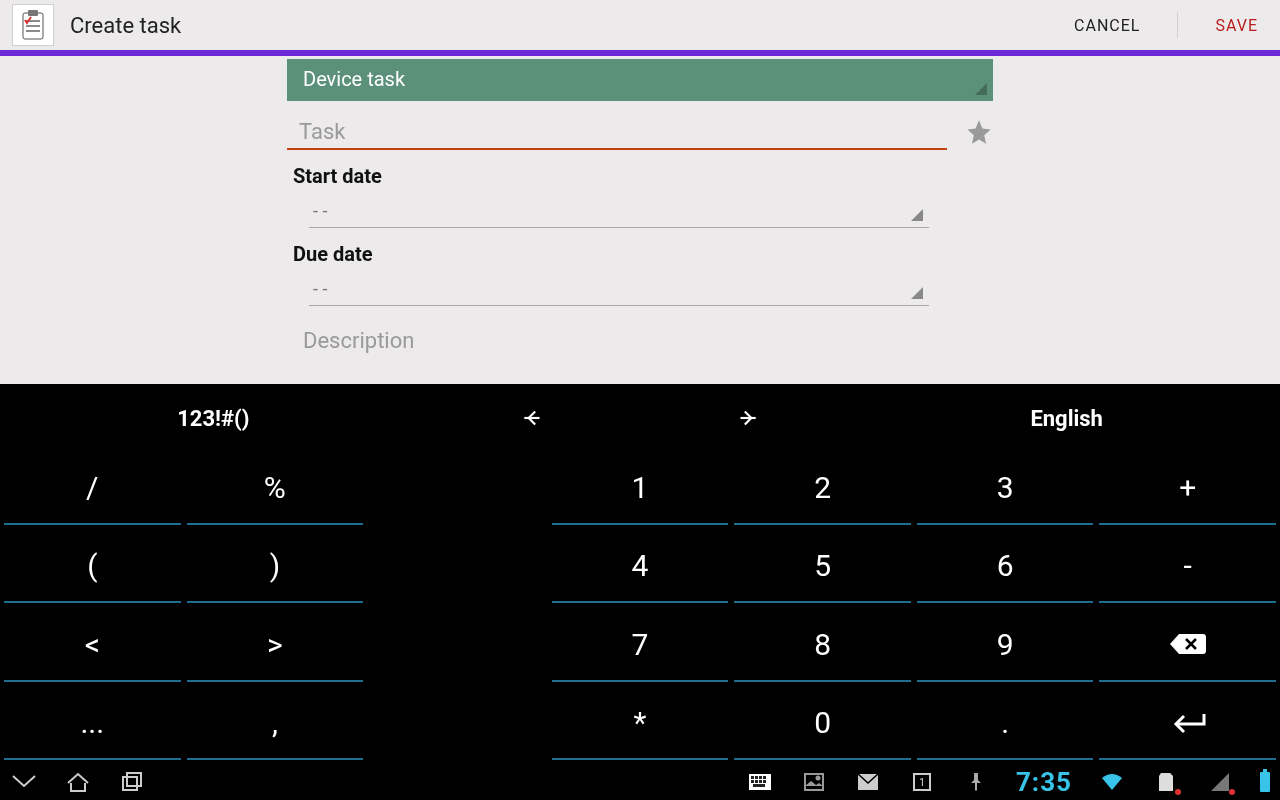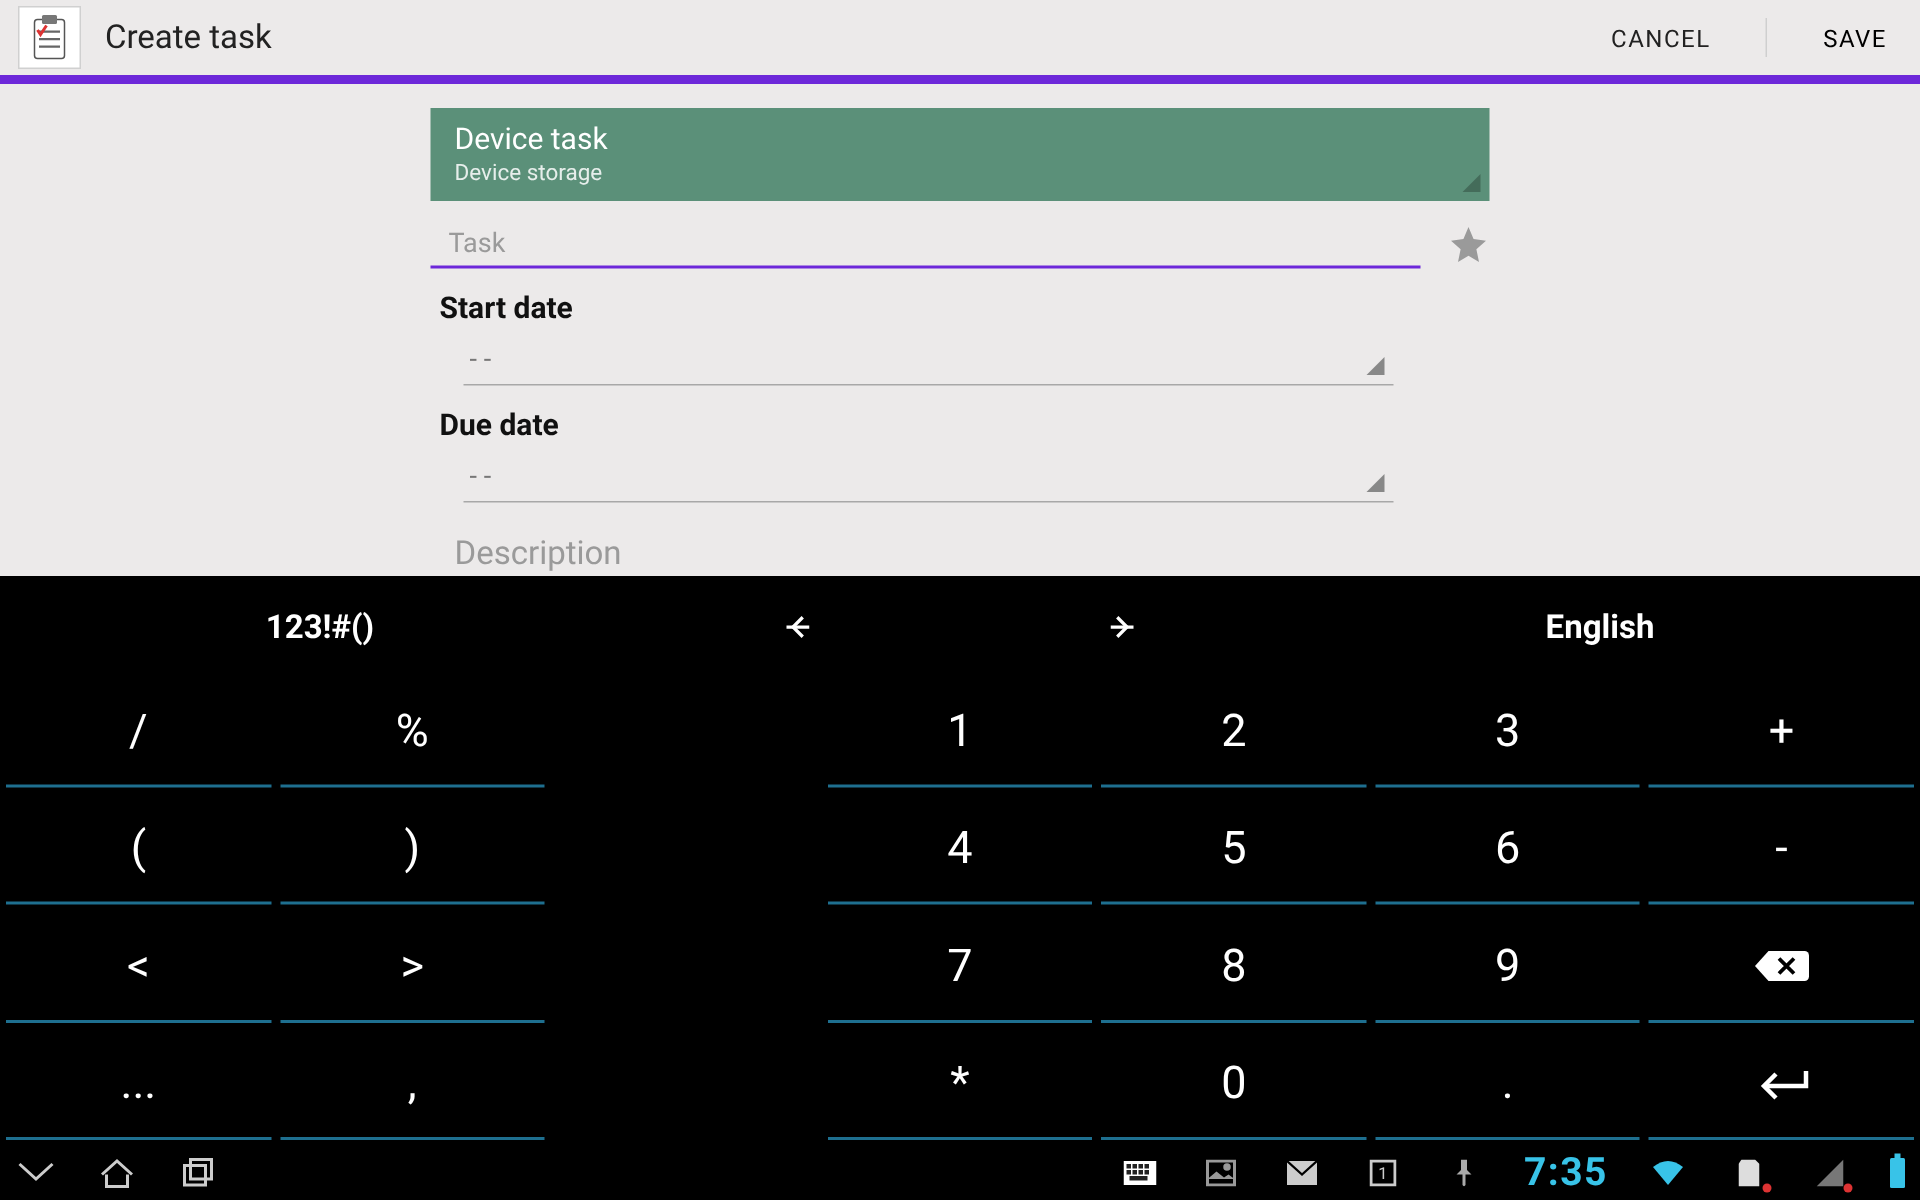--- a/index.html
+++ b/index.html
@@ -5,31 +5,31 @@
   * { margin: 0; padding: 0; box-sizing: border-box; font-family: Roboto, "Helvetica Neue", Arial, sans-serif; }
   html, body { width: 1280px; height: 800px; overflow: hidden; background: #eceaea; }
   
   .appbar { height: 56px; display: flex; align-items: center; padding: 0 12px; border-bottom: 6px solid #6d28d9; }
   .appbar .icon-box { width: 42px; height: 42px; background: #fff; border: 1px solid #d0d0d0; display:flex; align-items:center; justify-content:center; margin-right: 16px; }
   .clipboard { width: 26px; height: 32px; position: relative; }
   .clipboard svg { display:block; }
   .appbar .title { font-size: 22px; color: #222; flex: 1; }
   .appbar .actions { display:flex; align-items:center; gap: 27px; }
   .appbar .btn { font-size: 16px; letter-spacing: 1px; color: #222; padding: 6px 10px; cursor: pointer; }
-  .appbar .btn.disabled { color: #000000; }
+  .appbar .btn.disabled { color: #b91c1c; }
   .appbar .sep { width: 1px; height: 26px; background: #cfcfcf; }
   
-  .form { width: 706px; margin: 16px auto 0 auto; }
+  .form { width: 706px; margin: 3px auto 0 auto; }
   .cat-box { background: #5b9079; color: #fff; padding: 8px 16px 10px 16px; position: relative; }
   .cat-box .t1 { font-size: 20px; }
   .cat-box .t2 { font-size: 15px; opacity: .85; margin-top: 2px; }
   .tri { position:absolute; right:6px; bottom:6px; width:0; height:0; border-left:12px solid transparent; border-bottom:12px solid rgba(0,0,0,.25); }
   .tri.light { border-bottom-color:#888; }
   .row-task { display:flex; align-items:center; gap: 18px; margin-top: 12px; }
-  .task-input { flex:1; border:none; border-bottom:2px solid #6d28d9; background:transparent; font-size:18px; color:#6d28d9; padding:6px 2px 4px 12px; outline:none; }
+  .task-input { flex:1; border:none; border-bottom:2px solid #c2410c; background:transparent; font-size:22px; color:#6d28d9; padding:6px 2px 4px 12px; outline:none; }
   .task-input::placeholder { color:#9a9a9a; }
   .star { width:28px; height:28px; color:#9a9a9a; }
   .field-label { font-size:20px; font-weight:700; color:#111; margin: 14px 0 0 6px; }
   .date-field { position:relative; border-bottom:1px solid #a8a8a8; margin: 6px 0 0 22px; width: 620px; height: 34px; display:flex; align-items:center; padding-left: 4px; color:#777; font-size:18px; }
   .desc-input { width:100%; border:none; background:transparent; font-size:22px; color:#a16207; padding: 22px 2px 4px 16px; outline:none; }
   .desc-input::placeholder { color:#9a9a9a; }
   
   .kbd { position:absolute; left:0; right:0; bottom:36px; height: 380px; background:#000; color:#fff; }
   .kbd-top { height: 68px; display:flex;text-align:center; }
   .kbd-top .cell { flex:1; display:flex; align-items:center; justify-content:center; font-size:22px; font-weight:700; }
@@ -67,21 +67,20 @@
   <div class="actions">
     <div class="btn">CANCEL</div>
     <div class="sep"></div>
     <div class="btn disabled">SAVE</div>
   </div>
 </div>
 
 <div class="form">
   <div class="cat-box">
     <div class="t1">Device task</div>
-    <div class="t2">Device storage</div>
     <div class="tri"></div>
   </div>
 
   <div class="row-task">
     <input class="task-input" placeholder="Task" value="" style="">
     <span class="star">
       <svg viewBox="0 0 24 24" width="28" height="28" fill="#9a9a9a">
         <path d="M12 2l2.9 6.9L22 9.8l-5.5 4.9L18 22l-6-3.6L6 22l1.5-7.3L2 9.8l7.1-.9L12 2z"></path>
       </svg>
     </span>

